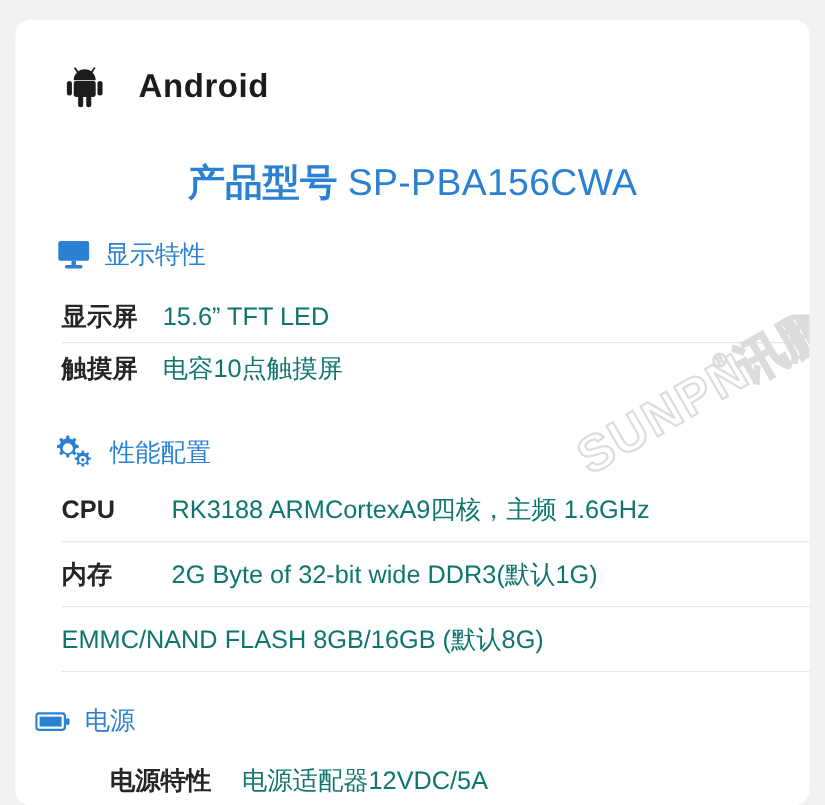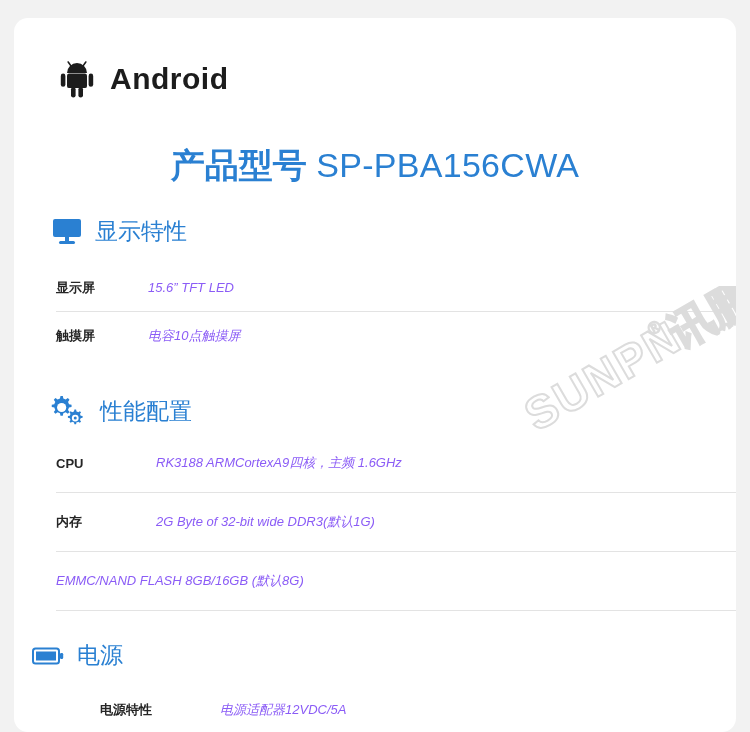--- a/index.html
+++ b/index.html
@@ -37,21 +37,21 @@
     display: block;
   }
 
   
   .brand {
     position: absolute;
     left: 46px;
     top: 42px;
     display: flex;
     align-items: center;
-    gap: 16px;
+    gap: 32px;
   }
   .brand-icon {
     width: 34px;
     height: 38px;
     display: block;
   }
   .brand-name {
     font-size: 30px;
     font-weight: bold;
     color: #1c1c1c;
@@ -87,33 +87,32 @@
   }
   .sec-icon {
     display: block;
     flex: 0 0 auto;
   }
 
   
   .spec-row {
     display: flex;
     align-items: center;
-    font-size: 13px;
+    font-size: 23px;
     color: #2e2e2e;
     box-sizing: border-box;
   }
   .spec-label {
     font-weight: bold;
     color: #262626;
     white-space: nowrap;
   }
   .spec-value {
-    color: #8b5cf6;
+    color: #0f766e;
     white-space: nowrap;
-    font-style: italic;
   }
   .divider {
     height: 1px;
     background: #e3e3e3;
   }
 
   
   #display-section-head { position: absolute; left: 38px; top: 198px; }
   #display-rows { position: absolute; left: 42px; top: 246px; width: 660px; }
   #perf-section-head { position: absolute; left: 33px; top: 376px; }

